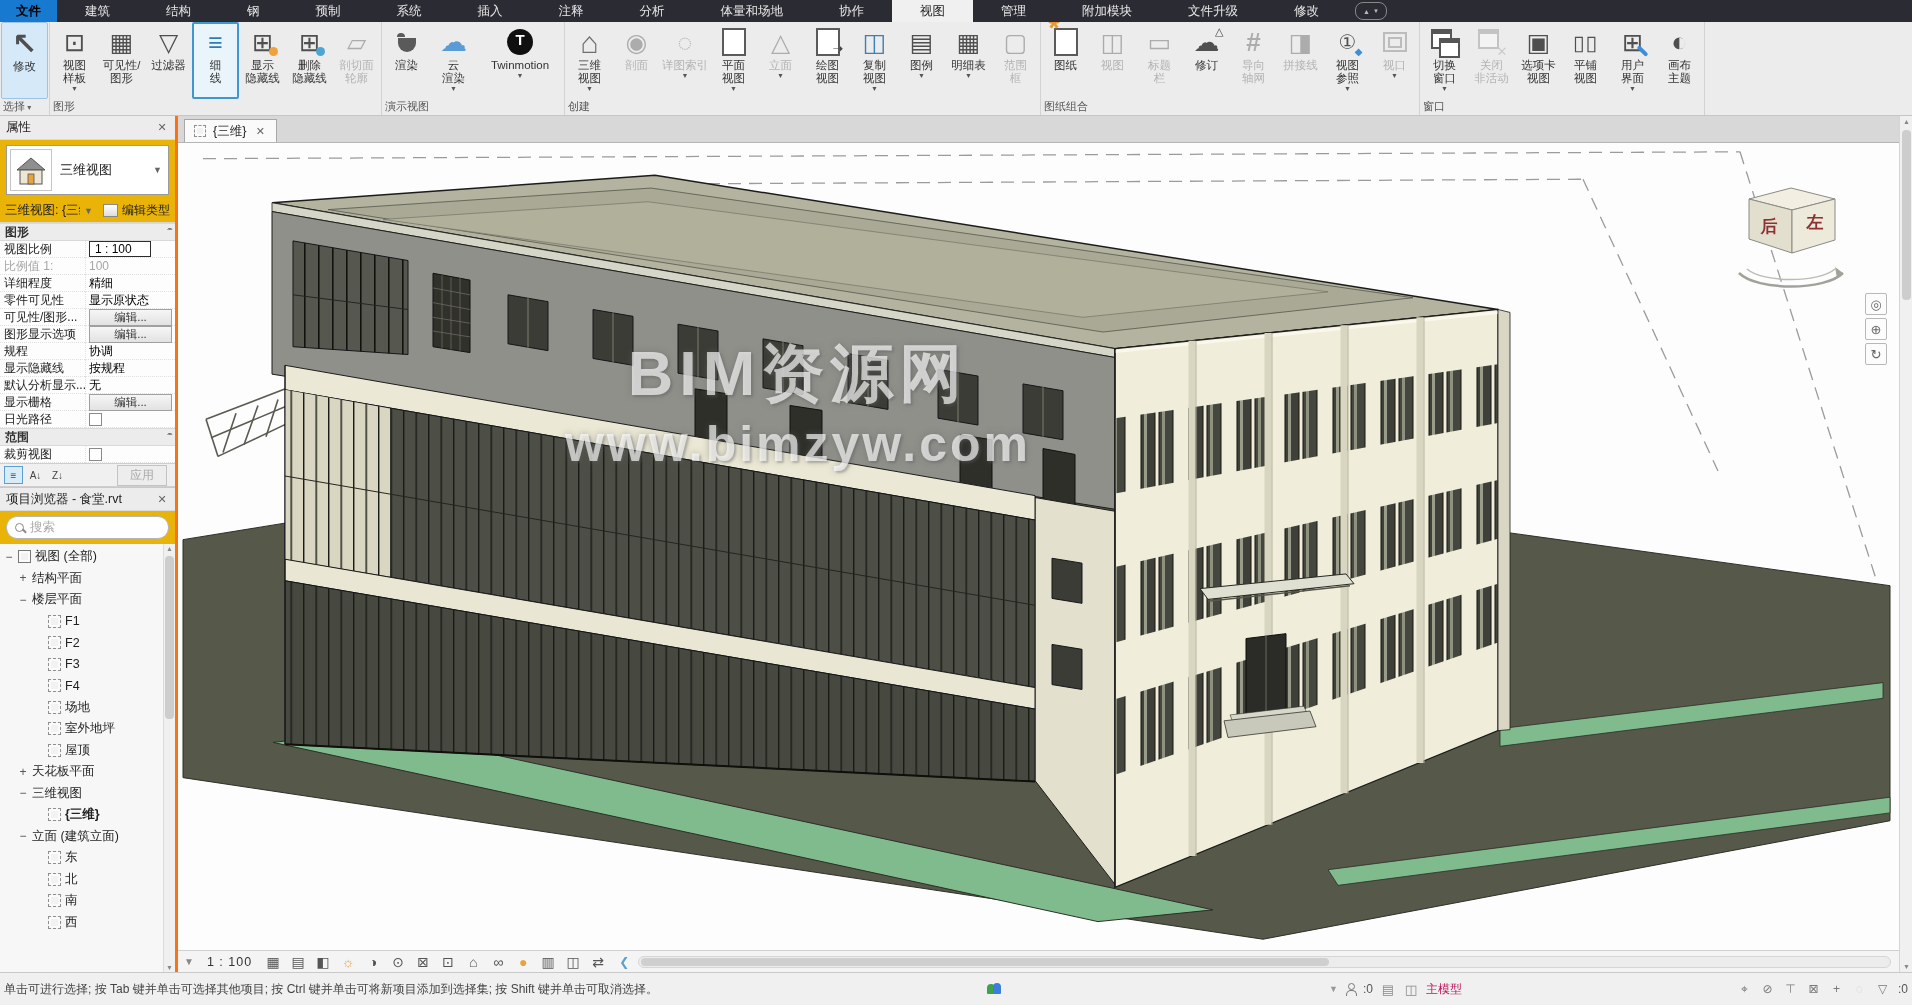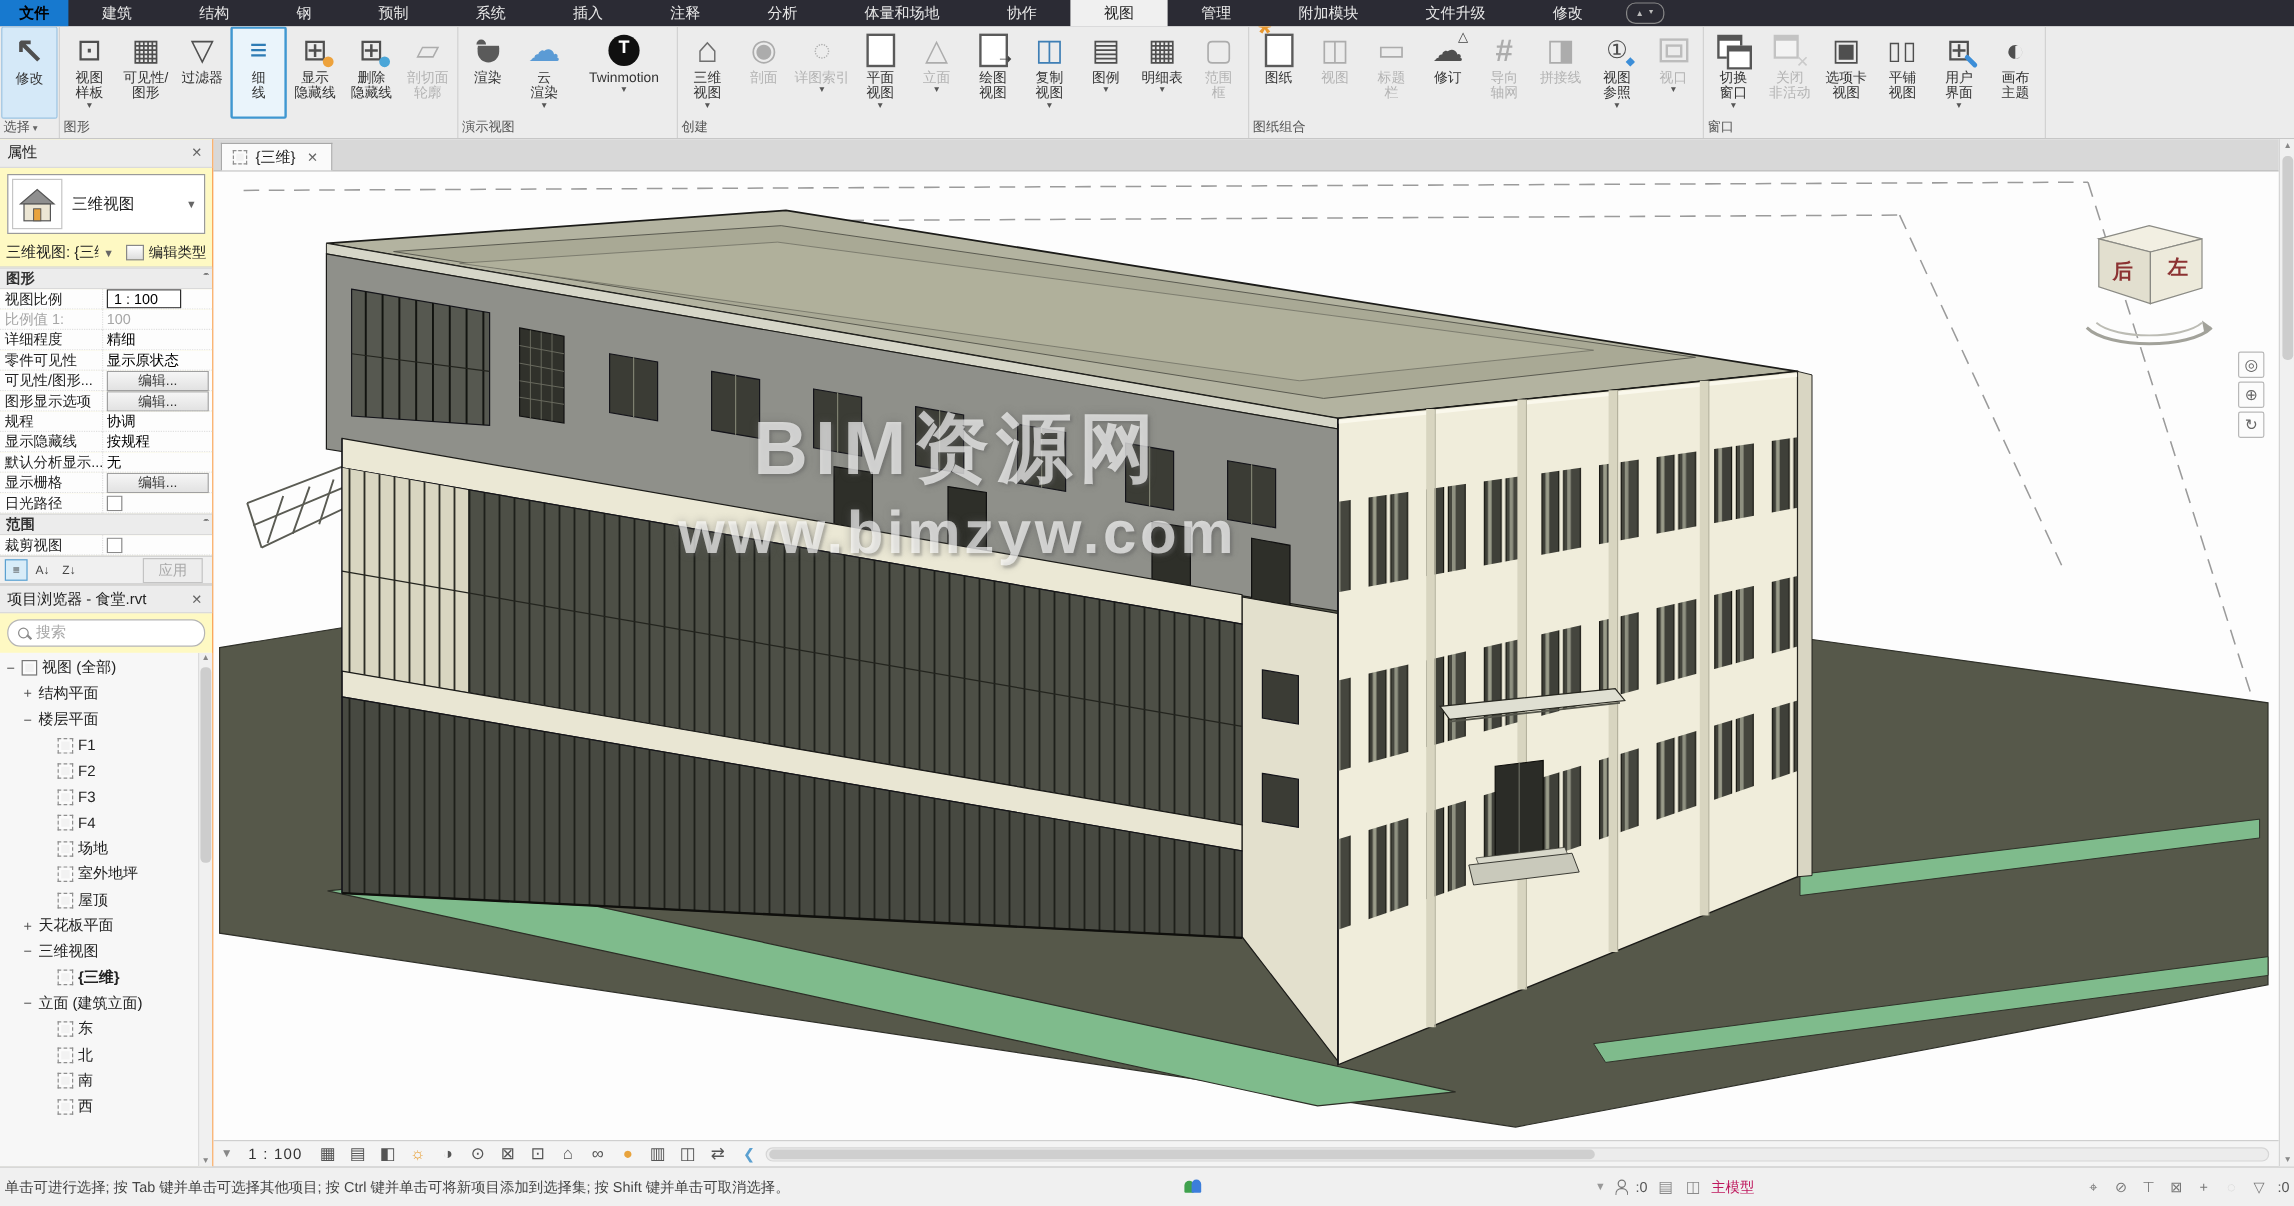--- a/index.html
+++ b/index.html
@@ -75,21 +75,21 @@
   .close-inactive-icon::before{content:"";position:absolute;left:4px;top:4px;width:17px;height:13px;border:2px solid #888;border-top:5px solid #888;background:#fff}
   .close-inactive-icon::after{content:"✕";position:absolute;right:2px;bottom:1px;color:#999;font-size:13px;font-weight:bold}
   .tab-views-icon::before{content:"▣"}
   .tile-views-icon::before{content:"▯▯";font-size:21px;letter-spacing:1px}
   .user-interface-icon::before{content:"⊞"}
   .user-interface-icon::after{content:"";position:absolute;right:2px;bottom:6px;width:13px;height:4px;background:#3c8ed8;transform:rotate(45deg);border-radius:2px}
   .canvas-theme-icon::before{content:"◐";font-size:27px}
 
   
   .main{flex:1;display:flex;min-height:0}
-  .left{width:178px;flex:0 0 auto;background:#fef9c3;border-right:1px solid #f97316;display:flex;flex-direction:column;font-size:12.5px;overflow:hidden}
+  .left{width:178px;flex:0 0 auto;background:#eab308;border-right:3px solid #f97316;display:flex;flex-direction:column;font-size:12.5px;overflow:hidden}
   .phead{height:24px;background:#ececec;display:flex;align-items:center;padding:0 6px;color:#222;border-bottom:1px solid #dadada;flex:0 0 auto}
   .phead .sp{flex:1}
   .close-x{color:#666;font-size:11px;width:14px;text-align:center}
   .close-x::before{content:"✕"}
   .typesel{margin:5px 6px 4px;background:#fff;border:1px solid #9a9a9a;height:50px;display:flex;align-items:center;gap:8px;flex:0 0 auto}
   .thouse{width:42px;height:42px;border:1px solid #c5c5c5;margin-left:3px;flex:0 0 auto}
   .tname{flex:1;font-size:13px;color:#222}
   .tdrop{color:#666;font-size:9px;margin-right:6px}
   .tdrop::before{content:"▼"}
   .selrow{display:flex;align-items:center;height:24px;padding:0 5px;gap:4px;border-bottom:1px solid #d5d5d5;color:#222;flex:0 0 auto}

